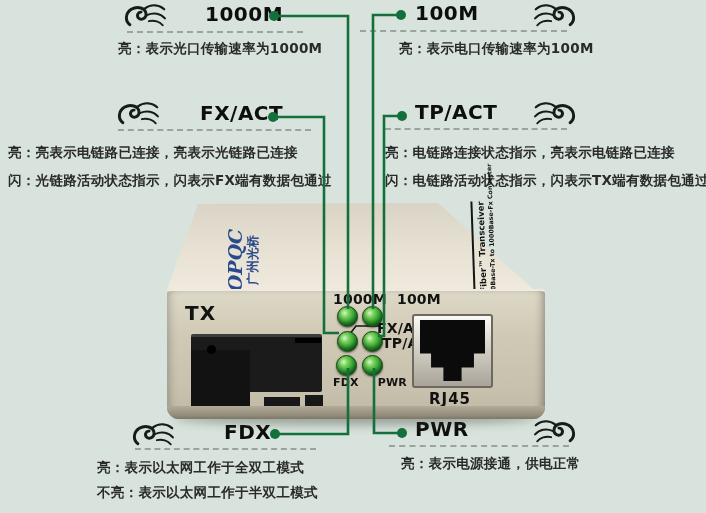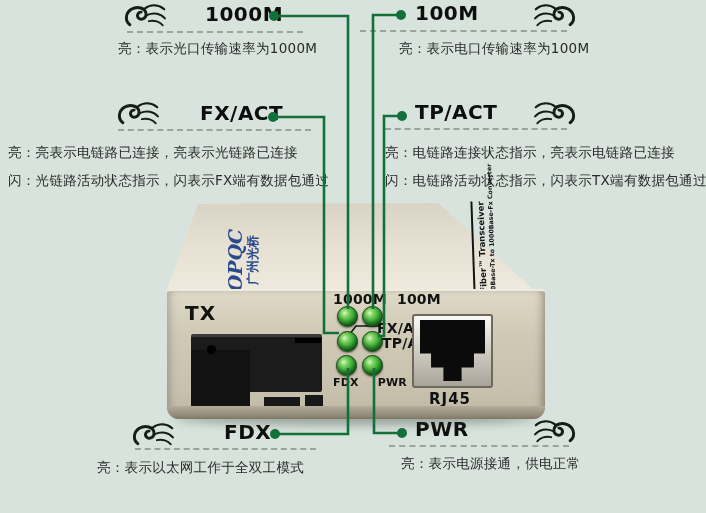--- a/index.html
+++ b/index.html
@@ -7,21 +7,21 @@
     position:relative;width:706px;height:513px;overflow:hidden;
     background:#d7e3dc;
     font-family:"DejaVu Sans","Liberation Sans",sans-serif;
   }
   
   .callout-label{
     position:absolute;font-size:20px;font-weight:600;color:#0e0e0e;
     letter-spacing:.5px;white-space:nowrap;line-height:1.1;
   }
   .desc{
-    position:absolute;font-size:13.5px;font-weight:400;color:#2a2a2a;
+    position:absolute;font-size:13.5px;font-weight:700;color:#2a2a2a;
     white-space:nowrap;letter-spacing:.3px;
   }
   .dash{
     position:absolute;height:0;border-top:2px dashed #9aa39c;
   }
   .flourish{position:absolute;width:46px;height:28px;}
   .flourish.mir{transform:scaleX(-1);}
   
   #device{position:absolute;left:160px;top:195px;width:390px;height:235px;}
   #device-shadow{
@@ -134,20 +134,21 @@
   <div class="dash" style="left:385px;top:128px;width:182px"></div>
   <div class="desc" style="left:385px;top:144px">亮：电链路连接状态指示，亮表示电链路已连接</div>
   <div class="desc" style="left:385px;top:172px">闪：电链路活动状态指示，闪表示TX端有数据包通过</div>
 
   <svg class="flourish" style="left:131px;top:422px">
       <use href="#flourish"></use>
     </svg>
   <div class="callout-label" style="left:224px;top:421px">FDX</div>
   <div class="dash" style="left:135px;top:448px;width:181px"></div>
   <div class="desc" style="left:97px;top:459px">亮：表示以太网工作于全双工模式</div>
+  <div class="desc" style="left:97px;top:484px">不亮：表示以太网工作于半双工模式</div>
 
   <div class="callout-label" style="left:415px;top:418px">PWR</div>
   <svg class="flourish mir" style="left:531px;top:419px">
       <use href="#flourish"></use>
     </svg>
   <div class="dash" style="left:389px;top:445px;width:180px"></div>
   <div class="desc" style="left:401px;top:455px">亮：表示电源接通，供电正常</div>
 
   <div id="device">
     <div id="device-shadow"></div>

